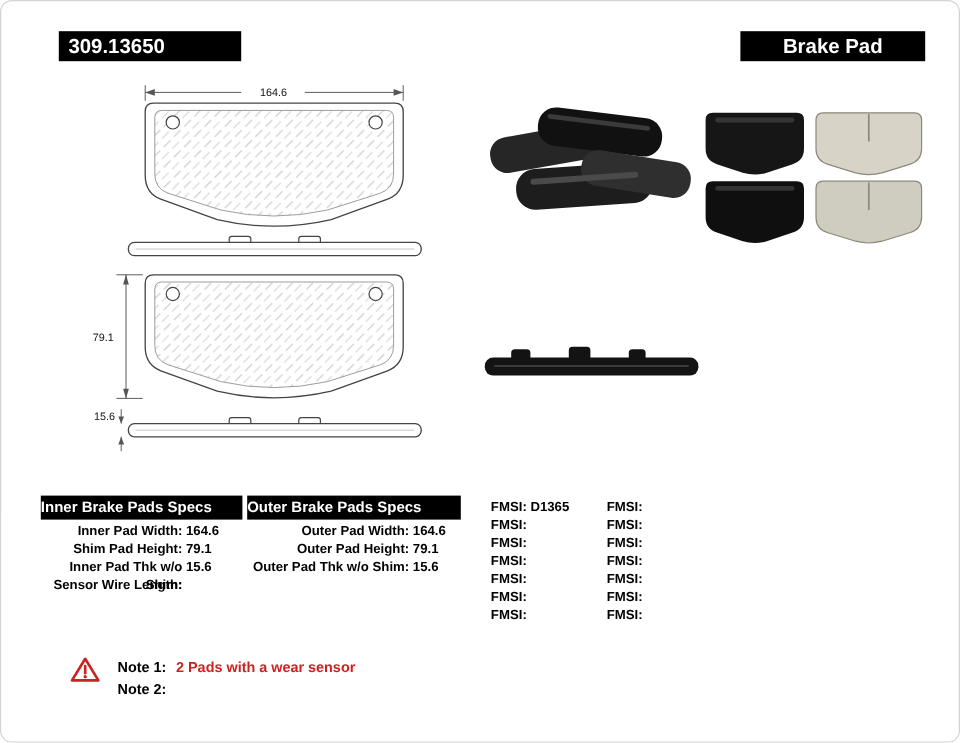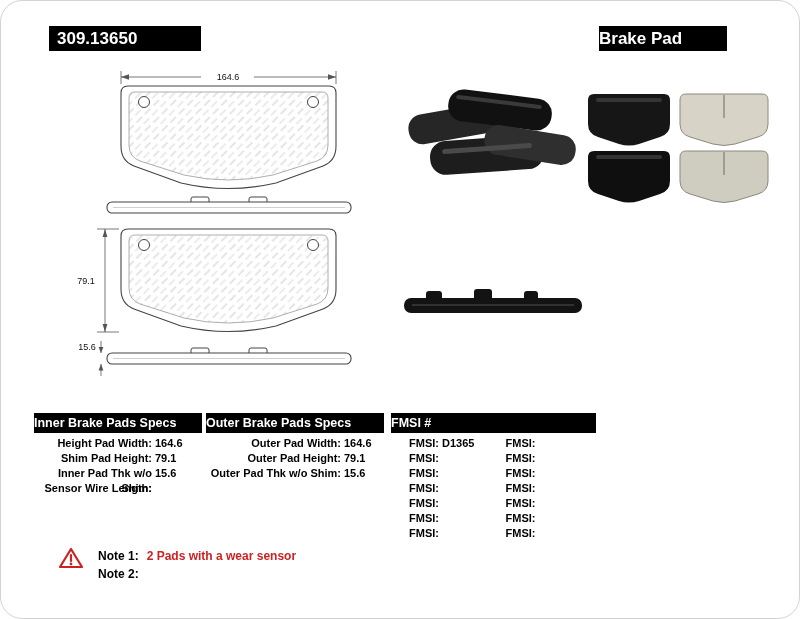--- a/index.html
+++ b/index.html
@@ -1,27 +1,27 @@
 <!DOCTYPE html>
 <html><head>
 <meta charset="utf-8">
 <style>
   * { margin:0; padding:0; box-sizing:border-box; }
   html,body { background:#ffffff; }
   body { font-family:"Liberation Sans", sans-serif; }
   .page {
     position:relative; width:800px; height:619px; background:#ffffff;
-    border:1px solid #d3d3d3; border-radius:22px; overflow:hidden;
+    border:1px solid #d3d3d3; border-radius:10px; overflow:hidden;
   }
   .bar {
     position:absolute; top:25px; height:25px; background:#000000; color:#ffffff;
     font-weight:bold; font-size:17px; line-height:25px;
   }
   .bar-left { left:48px; width:152px; padding-left:8px; }
-  .bar-right { left:598px; width:128px; }
+  .bar-right { left:616px; width:154px; text-align:center; }
 
   .drawing-svg { position:absolute; left:40px; top:60px; }
   .photos-svg  { position:absolute; left:395px; top:85px; }
 
   .tcol { position:absolute; top:412px; }
   .tcol-inner   { left:33px;  width:168px; }
   .tcol-outer   { left:205px; width:178px; }
   .tcol-fmsi    { left:390px; width:205px; }
   .tcol-related { left:600px; width:168px; }
 
@@ -157,21 +157,21 @@
       <rect x="128" y="205" width="14" height="10" rx="3" fill="#131313"></rect>
       <rect x="8" y="212" width="178" height="15" rx="7" fill="#131313"></rect>
       <line x1="16" y1="219" x2="178" y2="219" stroke="#3c3c3c" stroke-width="1.5"></line>
     </g>
   </svg>
 
   <div class="tcol tcol-inner">
     <div class="tbl-header">Inner Brake Pads Specs</div>
     <div class="rows">
       <div class="spec-row">
-        <span class="lbl">Height Pad Width:</span>
+        <span class="lbl">Inner Pad Width:</span>
         <span class="val">164.6</span>
       </div>
       <div class="spec-row">
         <span class="lbl">Shim Pad Height:</span>
         <span class="val">79.1</span>
       </div>
       <div class="spec-row">
         <span class="lbl">Inner Pad Thk w/o Shim:</span>
         <span class="val">15.6</span>
       </div>
@@ -194,21 +194,20 @@
         <span class="val">79.1</span>
       </div>
       <div class="spec-row">
         <span class="lbl">Outer Pad Thk w/o Shim:</span>
         <span class="val">15.6</span>
       </div>
     </div>
   </div>
 
   <div class="tcol tcol-fmsi">
-    <div class="tbl-header">FMSI #</div>
     <div class="fmsi-wrap">
       <div class="fmsi-col">
         <div class="spec-row">
           <span class="lbl">FMSI:</span>
           <span class="val">D1365</span>
         </div>
         <div class="spec-row">
           <span class="lbl">FMSI:</span>
           <span class="val"></span>
         </div>

